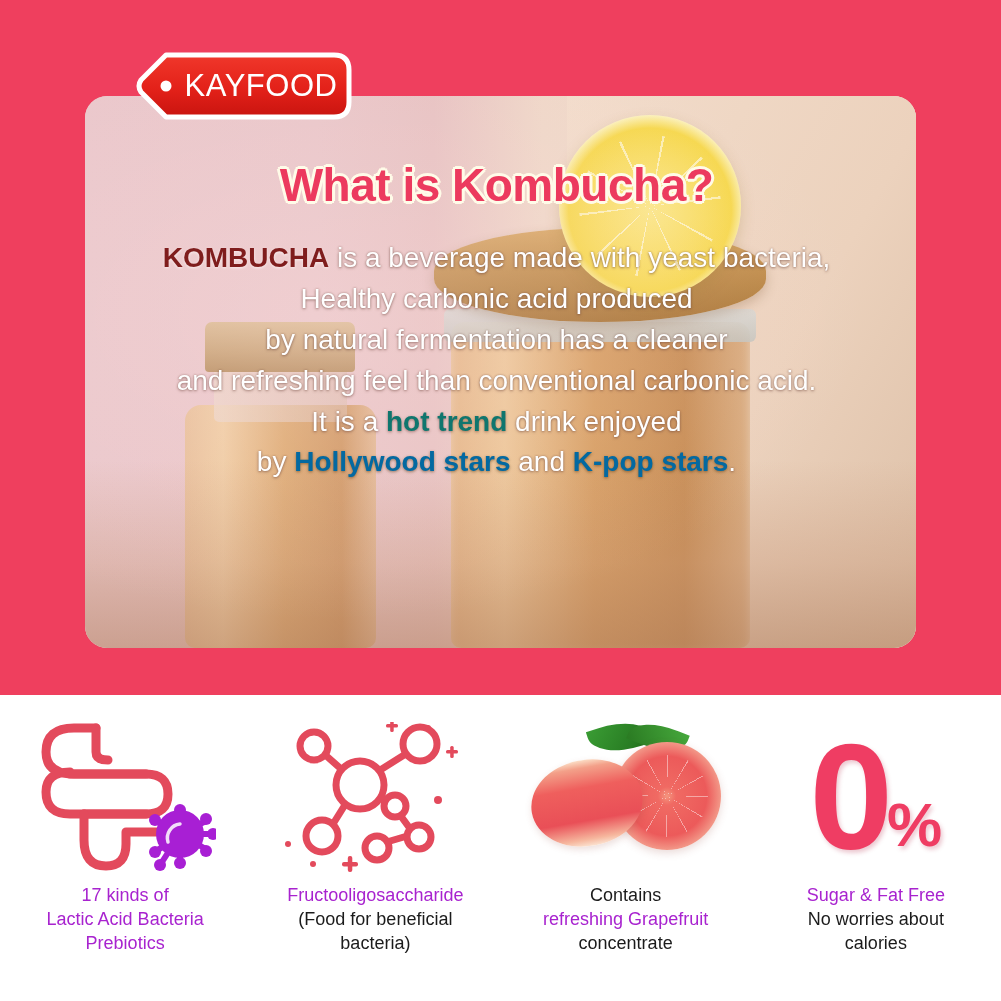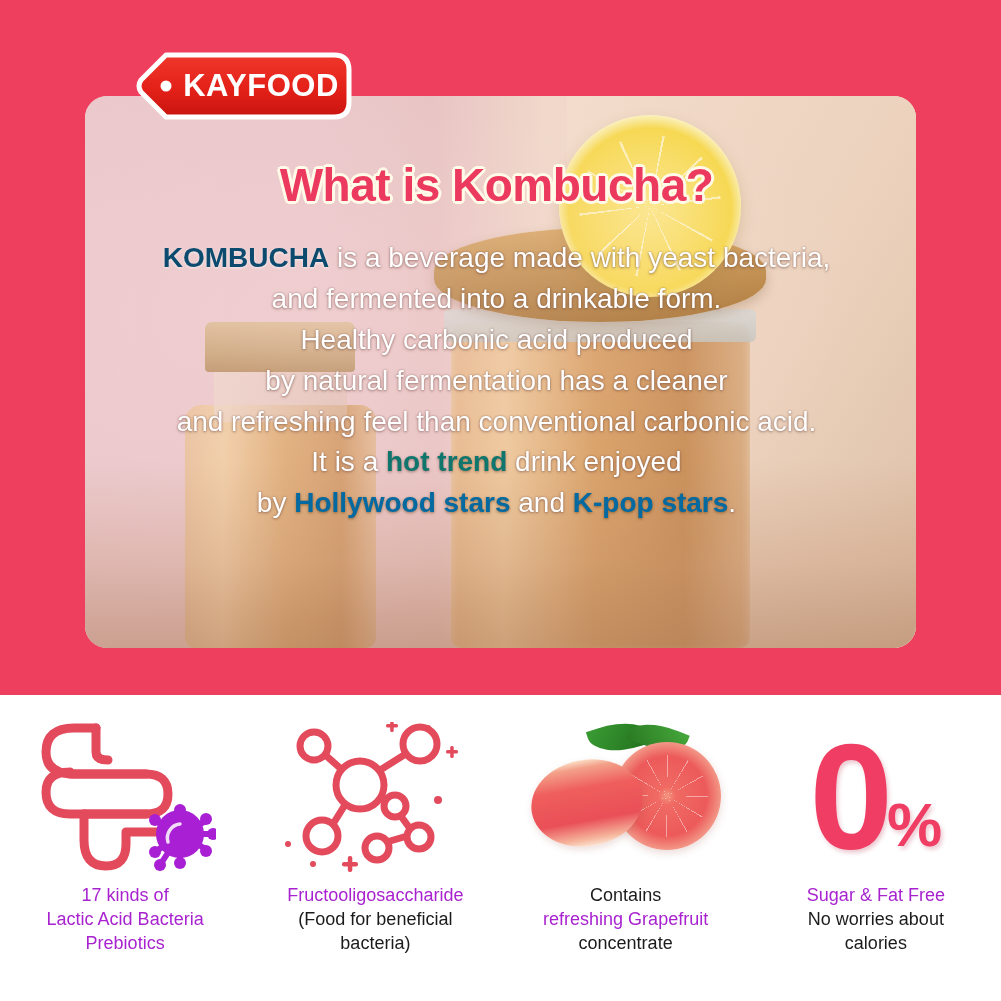--- a/index.html
+++ b/index.html
@@ -119,21 +119,21 @@
     z-index:6;
   }
   #logo-tag svg { display:block; width:216px; height:68px; }
   #logo-text {
     position:absolute;
     left:0; top:0; width:216px; height:68px;
     display:flex; align-items:center; justify-content:center;
     padding-left:34px;
     color:#ffffff;
     font-size:31px;
-    font-weight:bold;
+    font-weight:normal;
     letter-spacing:.5px;
     font-family:"Liberation Sans", sans-serif;
   }
 
   
   #hero-text {
     position:absolute;
     left:0; top:0; width:823px; height:552px;
     z-index:4;
     text-align:center;
@@ -152,21 +152,21 @@
     margin-bottom:26px;
   }
   .hero-line {
     font-size:28px;
     color:#ffffff;
     line-height:1.46;
     font-weight:500;
     text-shadow:0 1px 3px rgba(110,70,60,.55), 0 0 2px rgba(110,70,60,.45);
     white-space:nowrap;
   }
-  .hl-kombucha { color:#0c4a6e; font-weight:bold; text-shadow:0 1px 3px rgba(255,255,255,.65); }
+  .hl-kombucha { color:#7f1d1d; font-weight:bold; text-shadow:0 1px 3px rgba(255,255,255,.65); }
   .hl-red      { color:#0f766e; font-weight:bold; text-shadow:0 1px 3px rgba(90,40,30,.5); }
   .hl-yellow   { color:#0369a1; font-weight:bold; text-shadow:0 1px 3px rgba(90,60,20,.6); }
 
   
   #features {
     position:absolute;
     left:0; top:695px;
     width:1001px; height:306px;
     background:#ffffff;
     display:flex;
@@ -237,21 +237,20 @@
       <div id="lid-big"></div>
       <div id="lemon"></div>
       <div id="photo-floor"></div>
       <div id="card-glow"></div>
     </div>
 
     <div id="hero-text">
       <div id="hero-title">What is Kombucha?</div>
       <div id="hero-lines">
           <div class="hero-line"><span class="hl-kombucha">KOMBUCHA</span><span> is a beverage made with yeast bacteria,</span></div>
-          <div class="hero-line"><span>and fermented into a drinkable form.</span></div>
           <div class="hero-line"><span>Healthy carbonic acid produced</span></div>
           <div class="hero-line"><span>by natural fermentation has a cleaner</span></div>
           <div class="hero-line"><span>and refreshing feel than conventional carbonic acid.</span></div>
           <div class="hero-line"><span>It is a </span><span class="hl-red">hot trend</span><span> drink enjoyed</span></div>
           <div class="hero-line"><span>by </span><span class="hl-yellow">Hollywood stars</span><span> and </span><span class="hl-yellow">K-pop stars</span><span>.</span></div>
         </div>
     </div>
   </div>
 
   <div id="logo-tag">

